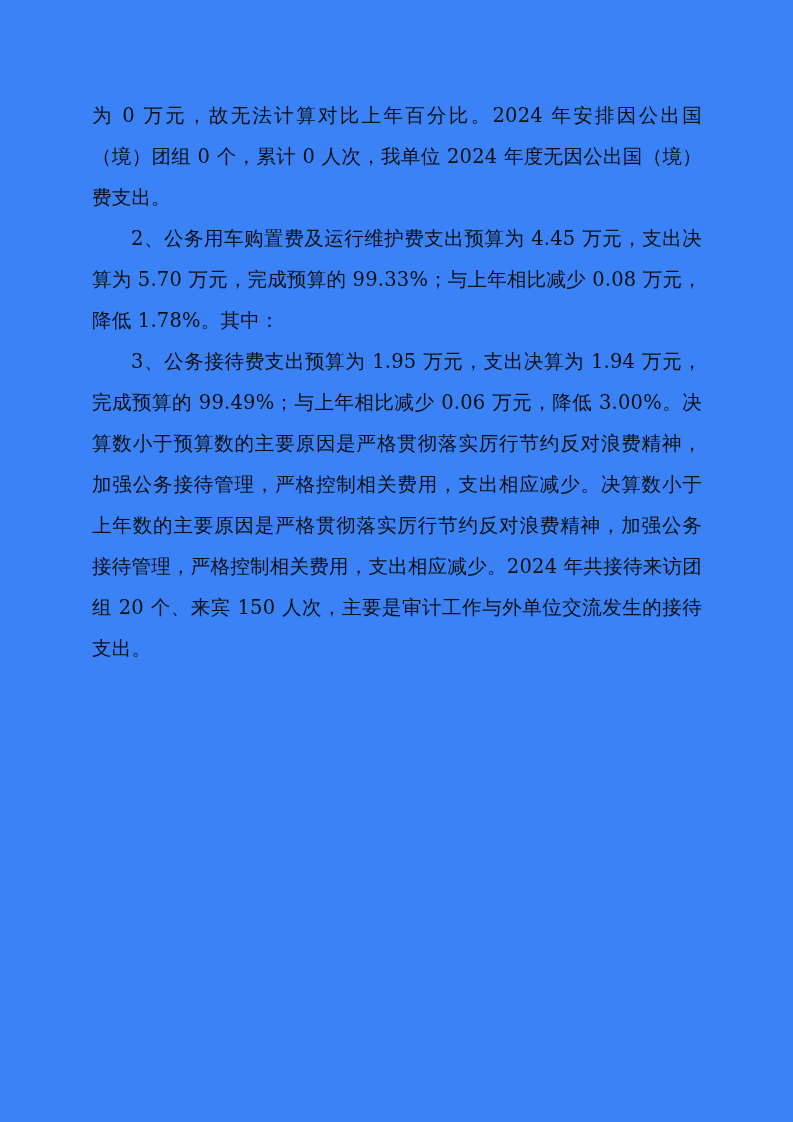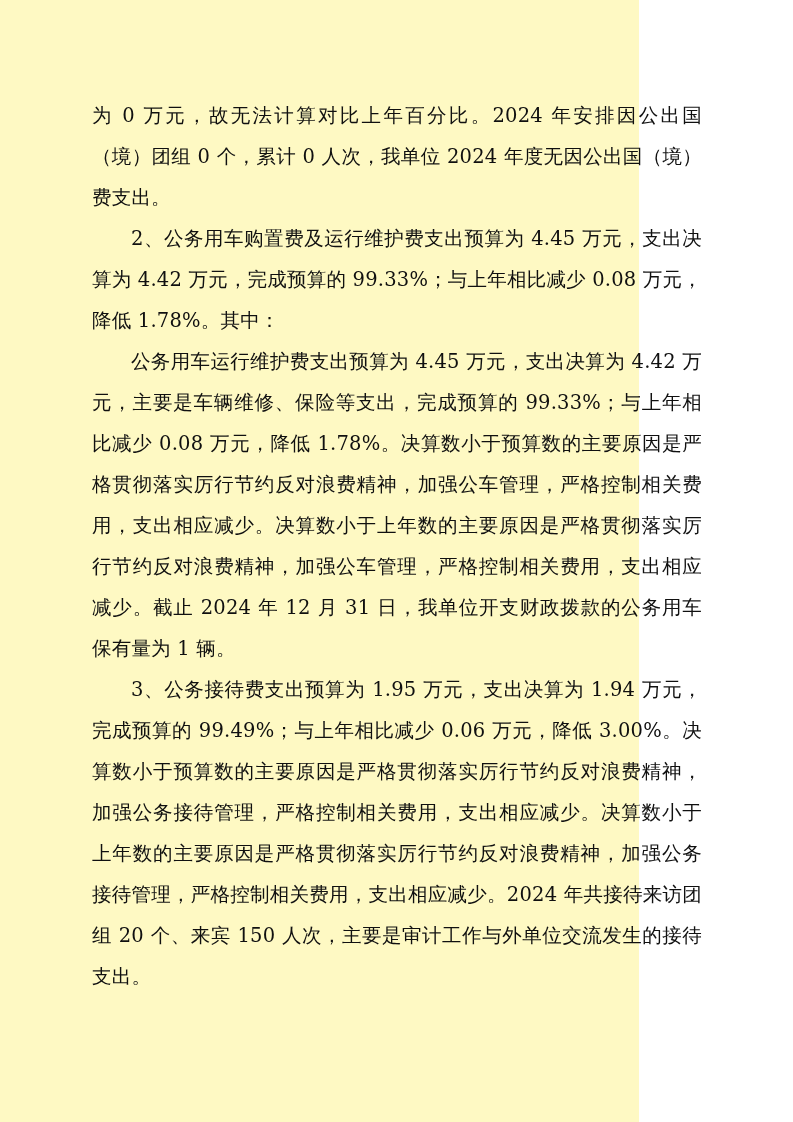--- a/index.html
+++ b/index.html
@@ -12,23 +12,23 @@
     height: 1122px;
     position: relative;
     font-family: "DejaVu Serif", "Liberation Serif", serif;
     color: #000000;
     overflow: hidden;
   }
   .page {
     position: absolute;
     left: 0;
     top: 0;
-    width: 639px;
+    width: 793px;
     height: 1122px;
-    background: #fef9c3;
+    background: #3b82f6;
   }
   .content {
     position: absolute;
     left: 92px;
     top: 95px;
     width: 610px;
   }
   .para {
     font-size: 19.5px;
     line-height: 41px;
@@ -43,21 +43,20 @@
   }
 </style>
 </head>
 <body>
 
 <div class="page">
   <div class="content">
 
     <p class="para">为 0 万元，故无法计算对比上年百分比。2024 年安排因公出国（境）团组 0 个，累计 0 人次，我单位 2024 年度无因公出国（境）费支出。</p>
 
-    <p class="para indent">2、公务用车购置费及运行维护费支出预算为 4.45 万元，支出决算为 4.42 万元，完成预算的 99.33%；与上年相比减少 0.08 万元，降低 1.78%。其中：</p>
+    <p class="para indent">2、公务用车购置费及运行维护费支出预算为 4.45 万元，支出决算为 5.70 万元，完成预算的 99.33%；与上年相比减少 0.08 万元，降低 1.78%。其中：</p>
 
 
-    <p class="para indent">公务用车运行维护费支出预算为 4.45 万元，支出决算为 4.42 万元，主要是车辆维修、保险等支出，完成预算的 99.33%；与上年相比减少 0.08 万元，降低 1.78%。决算数小于预算数的主要原因是严格贯彻落实厉行节约反对浪费精神，加强公车管理，严格控制相关费用，支出相应减少。决算数小于上年数的主要原因是严格贯彻落实厉行节约反对浪费精神，加强公车管理，严格控制相关费用，支出相应减少。截止 2024 年 12 月 31 日，我单位开支财政拨款的公务用车保有量为 1 辆。</p>
 
     <p class="para indent">3、公务接待费支出预算为 1.95 万元，支出决算为 1.94 万元，完成预算的 99.49%；与上年相比减少 0.06 万元，降低 3.00%。决算数小于预算数的主要原因是严格贯彻落实厉行节约反对浪费精神，加强公务接待管理，严格控制相关费用，支出相应减少。决算数小于上年数的主要原因是严格贯彻落实厉行节约反对浪费精神，加强公务接待管理，严格控制相关费用，支出相应减少。2024 年共接待来访团组 20 个、来宾 150 人次，主要是审计工作与外单位交流发生的接待支出。</p>
 
   </div>
 </div>
 
 </body></html>

